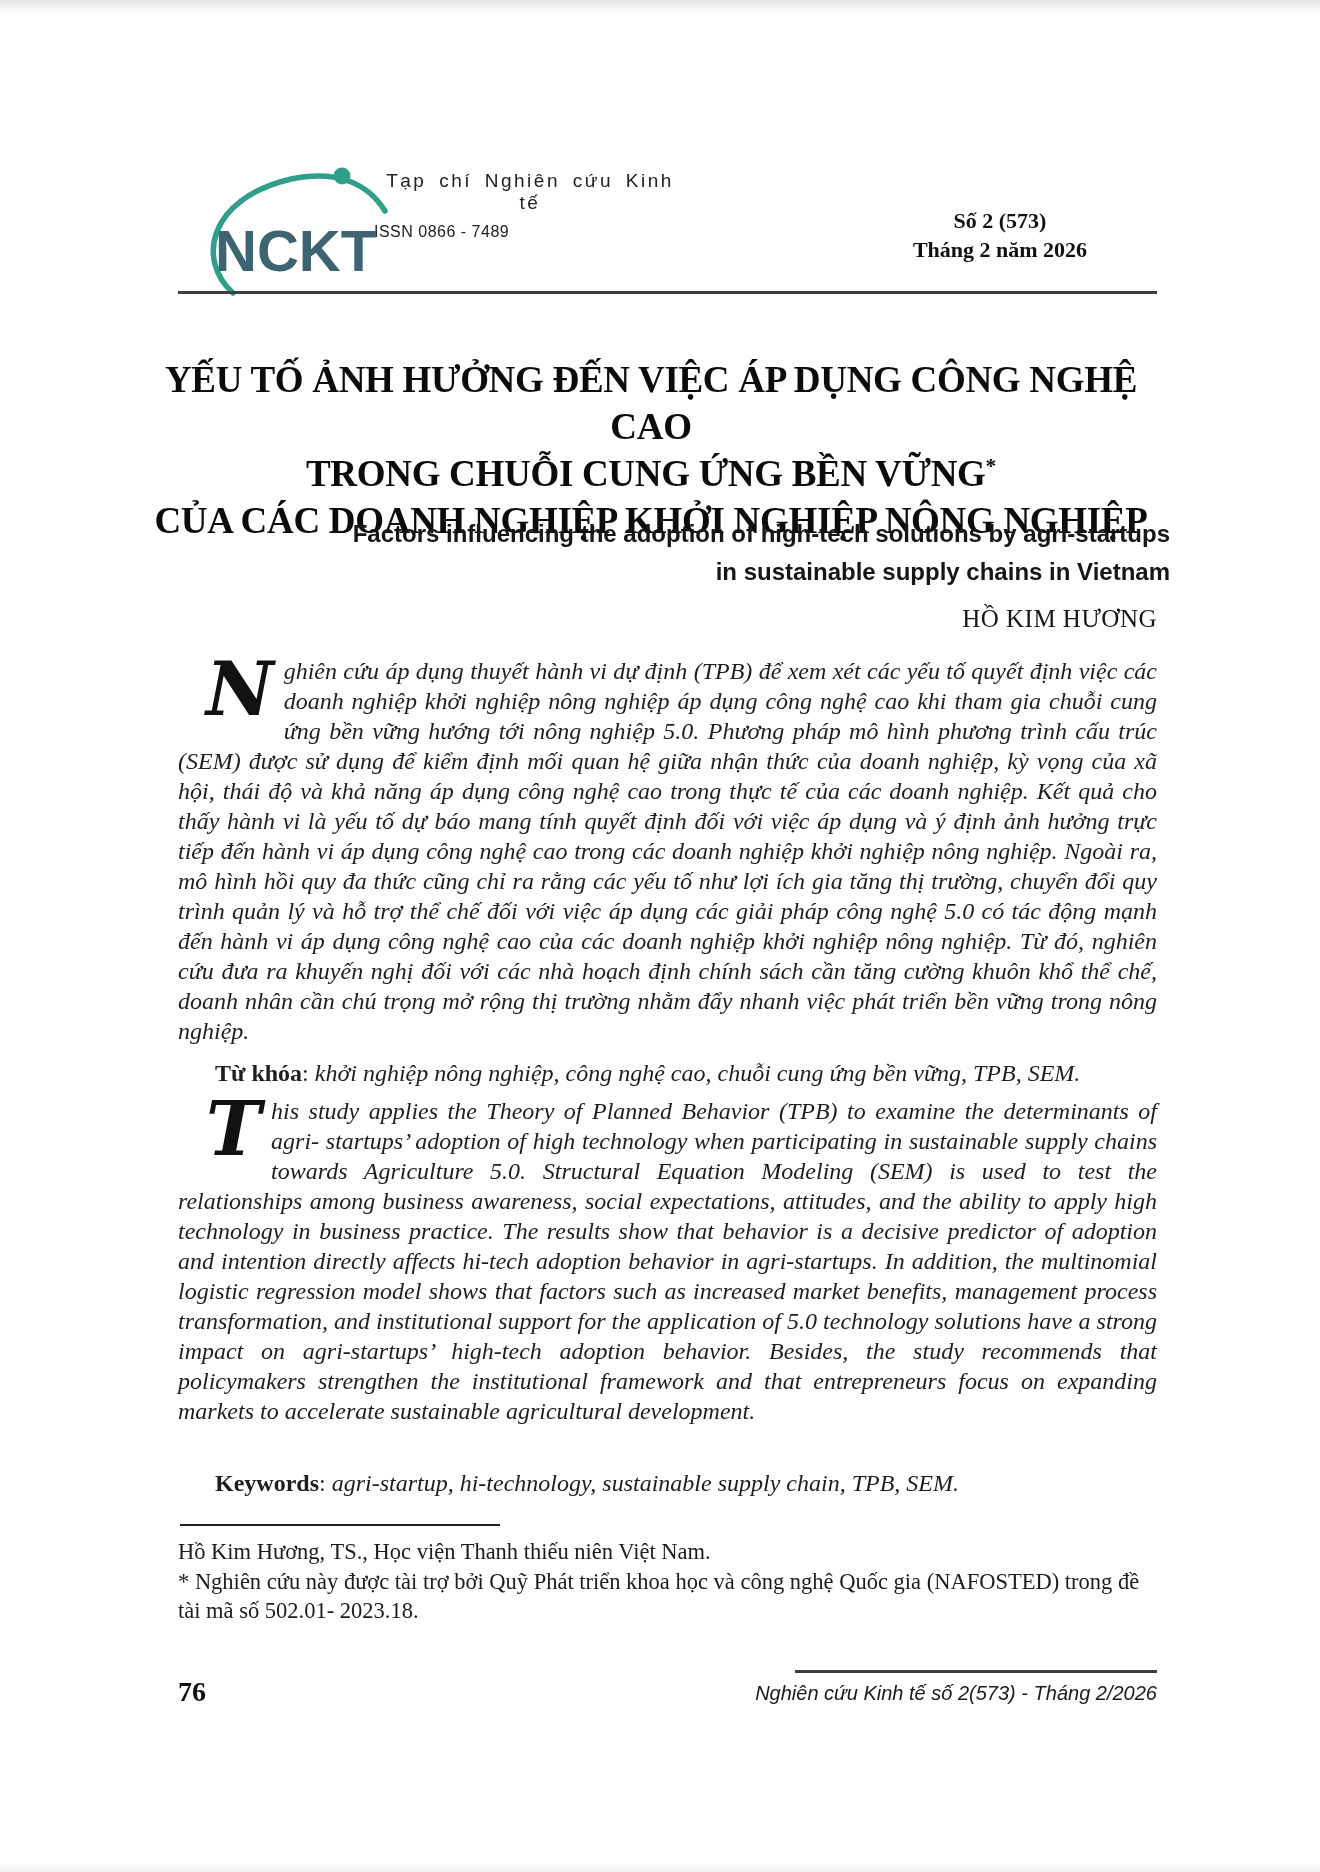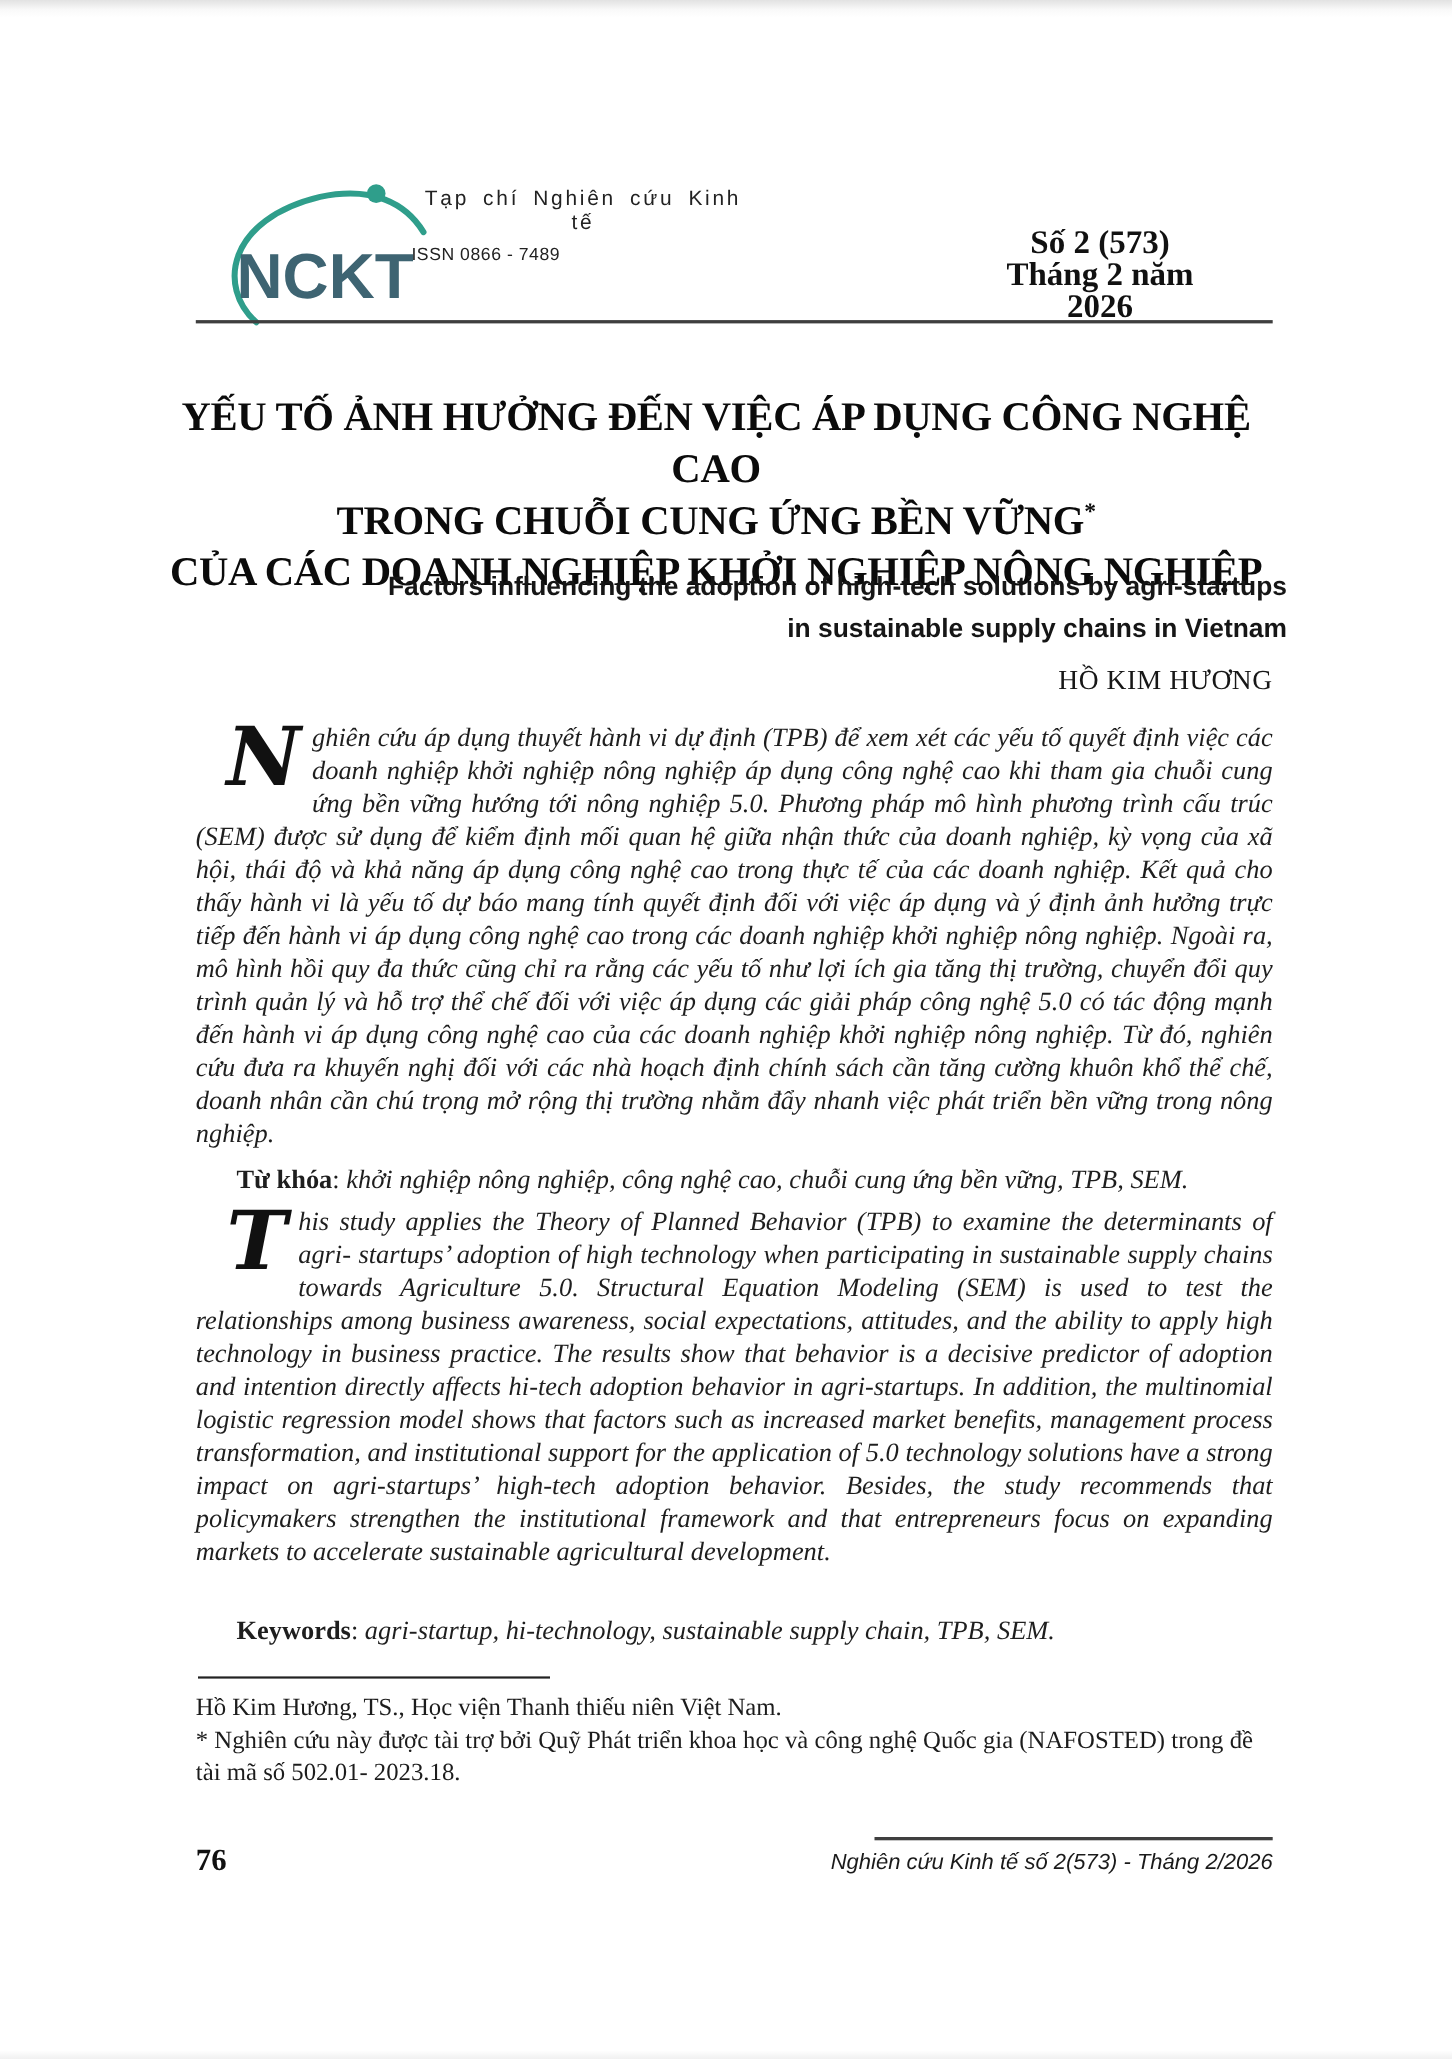--- a/index.html
+++ b/index.html
@@ -13,21 +13,21 @@
     background:linear-gradient(#ffffff,#f0f0f0);}
 
   
   .logo{position:absolute;left:193px;top:163px;width:205px;height:135px;}
   .journal-block{position:absolute;left:374px;top:170px;width:312px;text-align:center;
     font-family:"Liberation Sans",sans-serif;color:#222;}
   .jn-vi{font-size:19px;letter-spacing:2.5px;word-spacing:5px;}
   .jn-en{font-size:20px;letter-spacing:.5px;word-spacing:4px;margin-top:7px;}
   .jn-issn{font-size:16px;margin-top:9px;text-align:left;letter-spacing:.5px;}
   .issue-block{position:absolute;left:900px;top:206px;width:200px;text-align:center;
-    font-weight:bold;font-size:30px;line-height:29px;color:#111;}
+    font-weight:bold;font-size:22px;line-height:29px;color:#111;}
   .header-rule{position:absolute;left:178px;top:291px;width:979px;height:3px;background:var(--rule,#3f3f3f);}
 
   
   .title{position:absolute;left:148px;top:356px;width:1006px;margin:0;text-align:center;
     font-size:37px;font-weight:bold;line-height:47px;color:var(--title,#0b0b0b);letter-spacing:-.3px;}
   .title .tl{display:block;}
   .title sup{font-size:58%;vertical-align:super;line-height:0;}
   .subtitle{position:absolute;left:164px;top:515px;width:1006px;margin:0;text-align:center;
     font-family:"Liberation Sans",sans-serif;font-size:24px;font-weight:bold;line-height:38px;color:#161616;}
   .subtitle .sl{display:block;text-align:right;}

